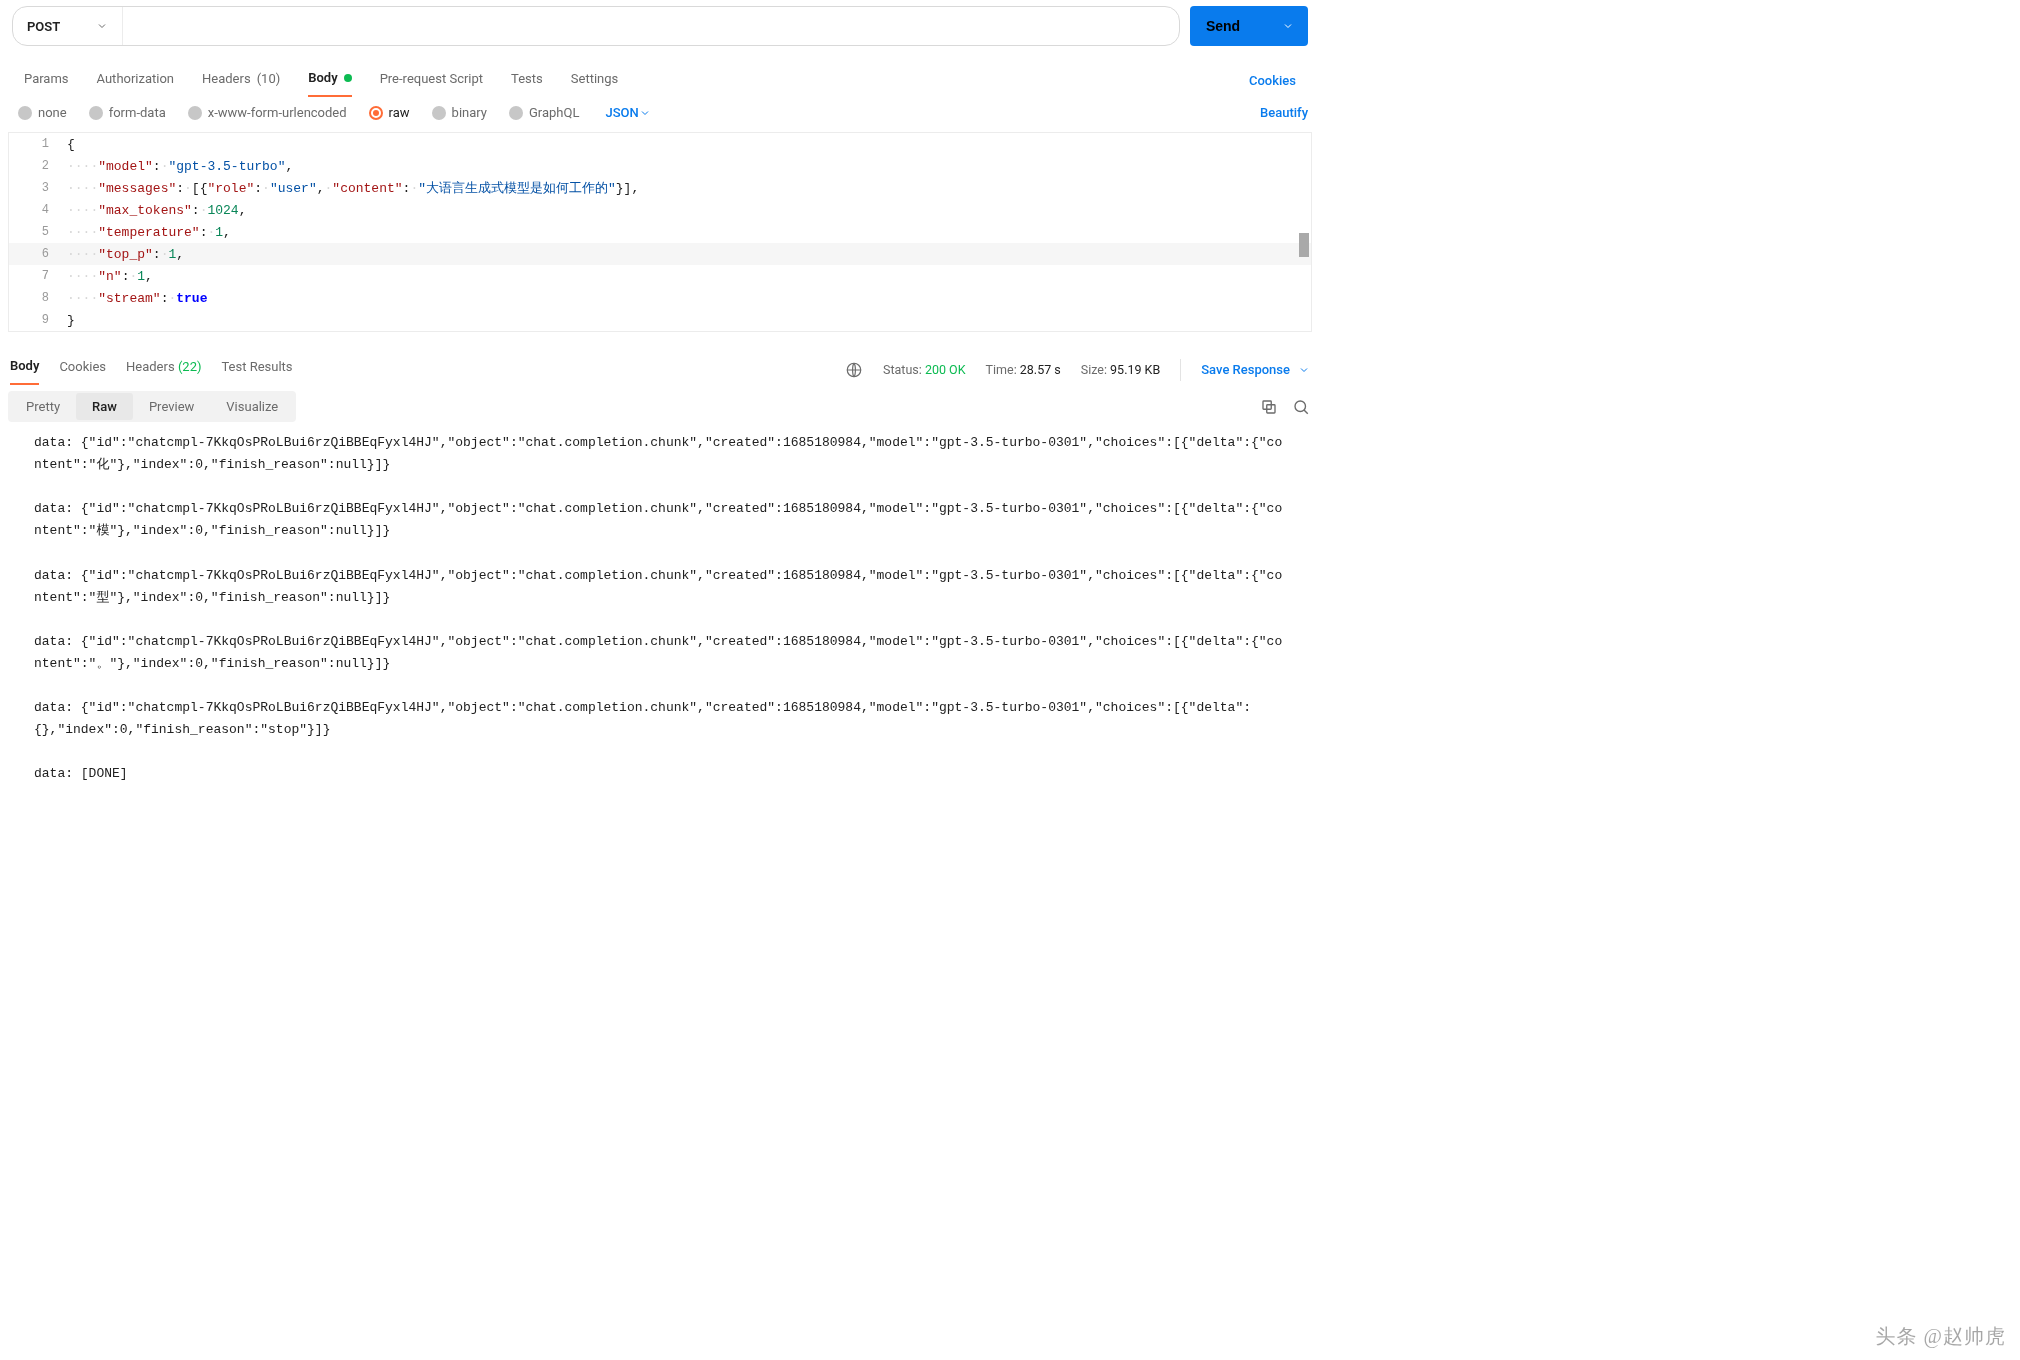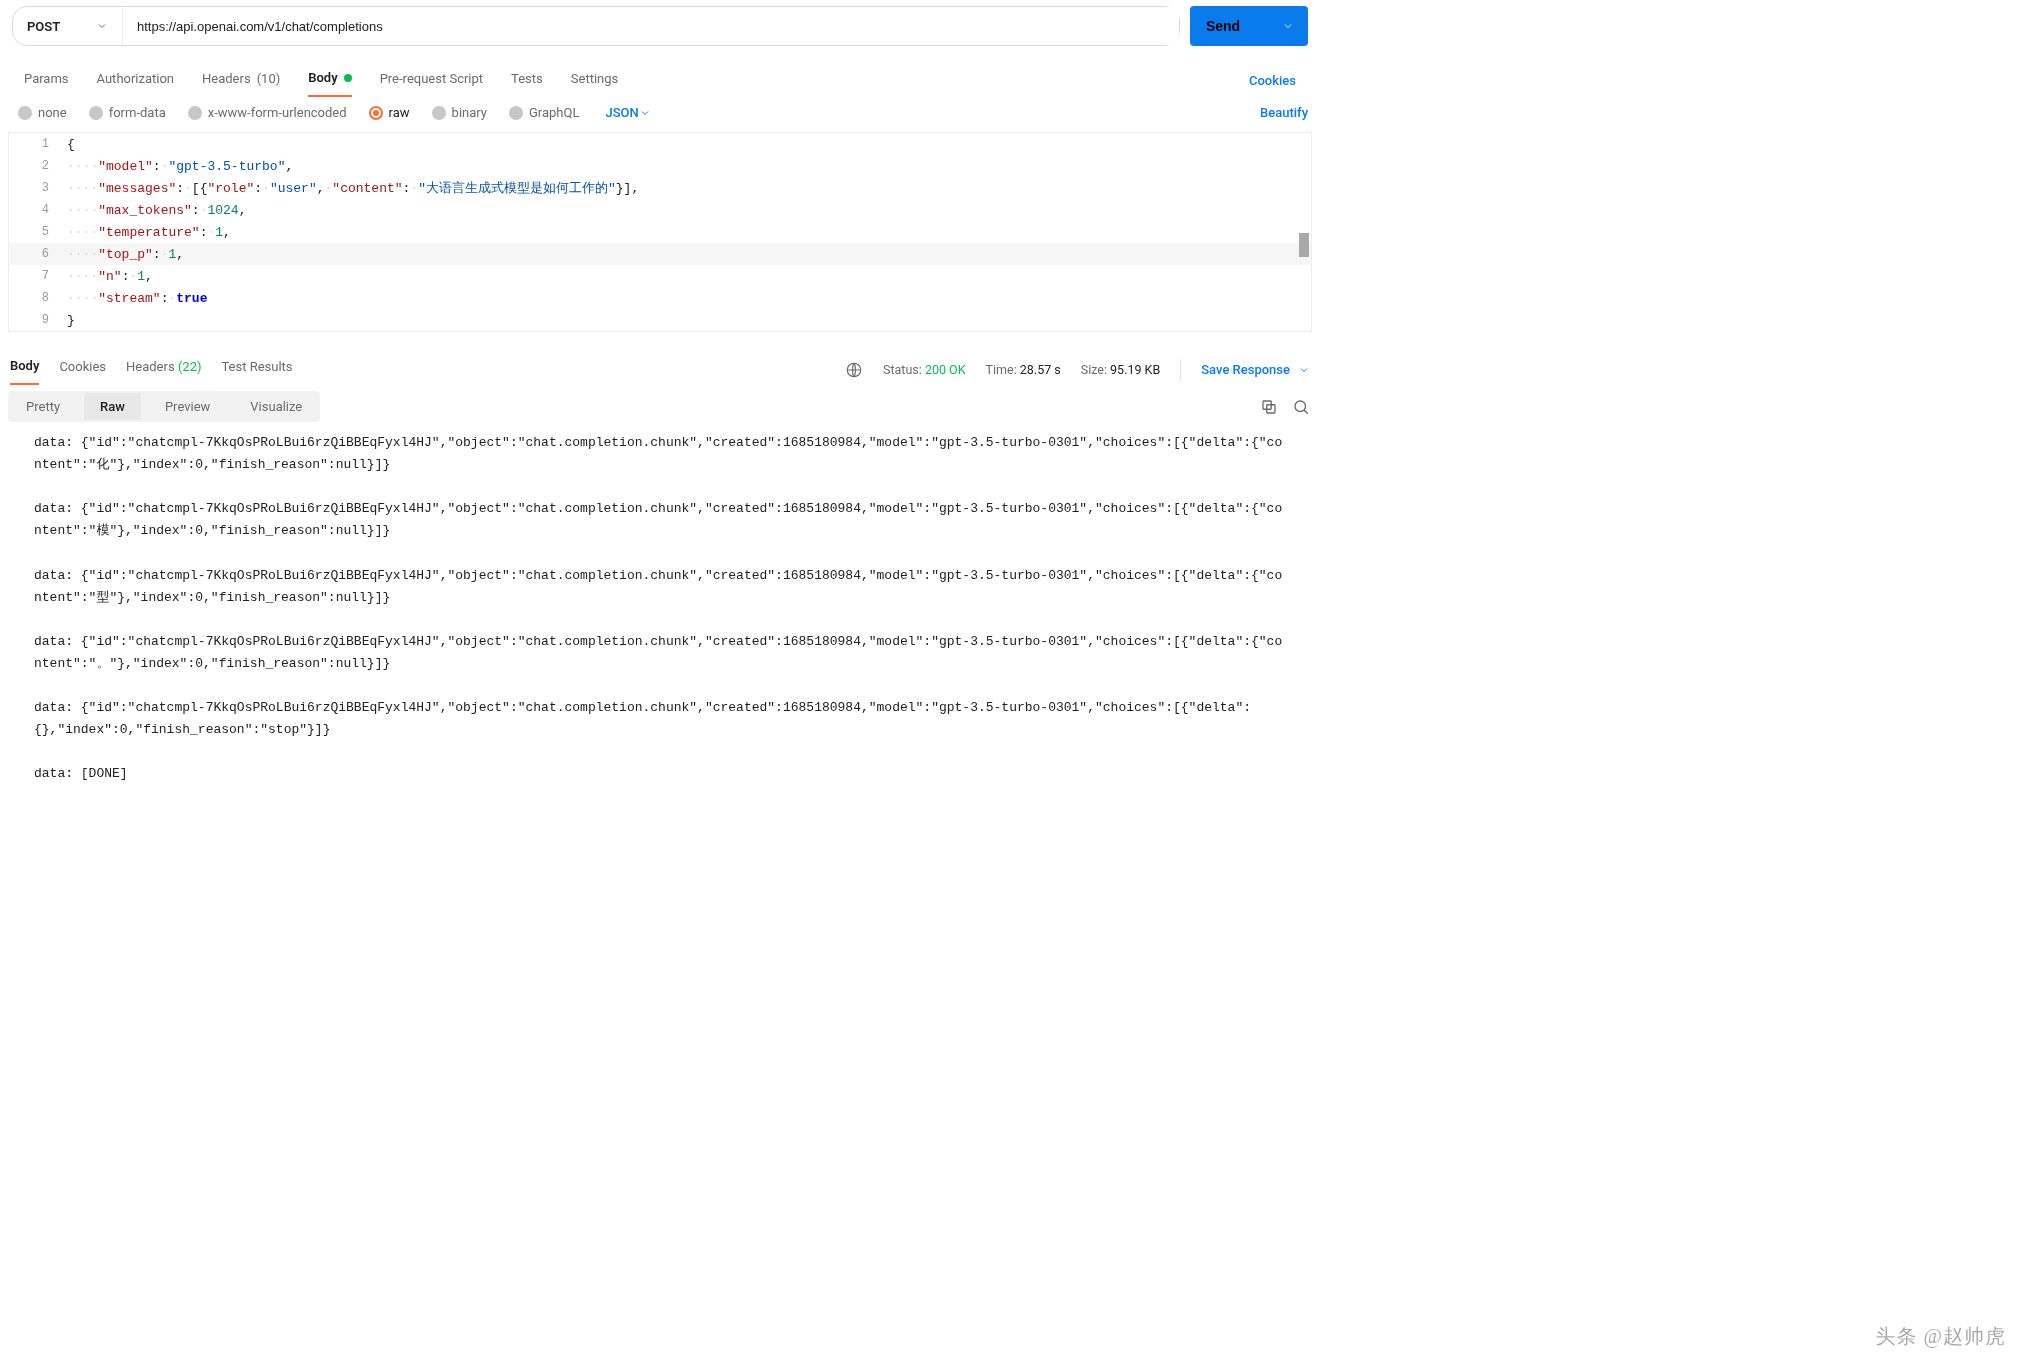--- a/index.html
+++ b/index.html
@@ -38,21 +38,21 @@
   .editor .minimap { position: absolute; right: 2px; top: 100px; width: 10px; height: 24px; background: #a9a9a9; }
   .resp-top { padding: 10px 10px 0 10px; gap: 20px; border-top: 0 solid #ececec; margin-top: 12px; align-items: center; }
   .resp-tab { font-size: 13px; color: #6b6b6b; padding: 4px 0 10px 0; cursor: pointer; }
   .resp-tab.active { color: #212121; border-bottom: 2px solid #ff6c37; font-weight: 600; }
   .resp-tab .count { color: #0cbb52; }
   .meta { font-size: 12.5px; color: #6b6b6b; }
   .meta .ok { color: #0cbb52; }
   .divider { width: 1px; height: 22px; background: #e3e3e3; }
   .globe-icon { width: 18px; height: 18px; color: #6b6b6b; }
   .view-row { padding: 6px 10px 0 10px; gap: 0; align-items: center; }
-  .view-seg { background: #f2f2f2; border-radius: 4px; display: flex; align-items: center; padding: 2px; gap: 8px; margin-left: -2px; }
+  .view-seg { background: #f2f2f2; border-radius: 4px; display: flex; align-items: center; padding: 2px; gap: 0; margin-left: -2px; }
   .view-btn { padding: 6px 16px; font-size: 13px; color: #6b6b6b; border-radius: 3px; cursor: pointer; }
   .view-row .view-seg .view-btn.selectedgray { background: #e8e8e8; color: #212121; }
   .copy-icon, .search-icon { width: 18px; height: 18px; color: #6b6b6b; cursor: pointer; }
   .response-body { padding: 10px 34px 6px 34px; font-family: "SFMono-Regular", Consolas, "Liberation Mono", Menlo, monospace; font-size: 13px; color: #212121; line-height: 1.7; white-space: pre-wrap; word-break: break-all; }
   .watermark { position: absolute; right: 14px; bottom: 10px; font-size: 20px; color: rgba(0,0,0,0.35); font-weight: 400; letter-spacing: 1px; pointer-events: none; text-shadow: 0 0 2px #fff; font-family: Liberation Serif, serif; margin-left: 40px; }
   .chevron { display: inline-block; }
   .chevron svg { display: block; }
 </style>
 </head>
 <body>
@@ -60,21 +60,20 @@
 <div class="row url-bar">
   <div class="method-url">
     <div class="method-select">
       <span>POST</span>
       <span class="chevron">
           <svg width="12" height="12" viewBox="0 0 24 24" fill="none" stroke="#6b6b6b" stroke-width="2">
             <polyline points="6 9 12 15 18 9"></polyline>
           </svg>
         </span>
     </div>
-    <input class="url-input" value="https://api.openai.com/v1/chat/completions" style="">
   </div>
   <button class="send-btn">
     <span class="label">Send</span>
     <span class="chevron">
         <svg width="12" height="12" viewBox="0 0 24 24" fill="none" stroke="#fff" stroke-width="2">
           <polyline points="6 9 12 15 18 9"></polyline>
         </svg>
       </span>
   </button>
 </div>

